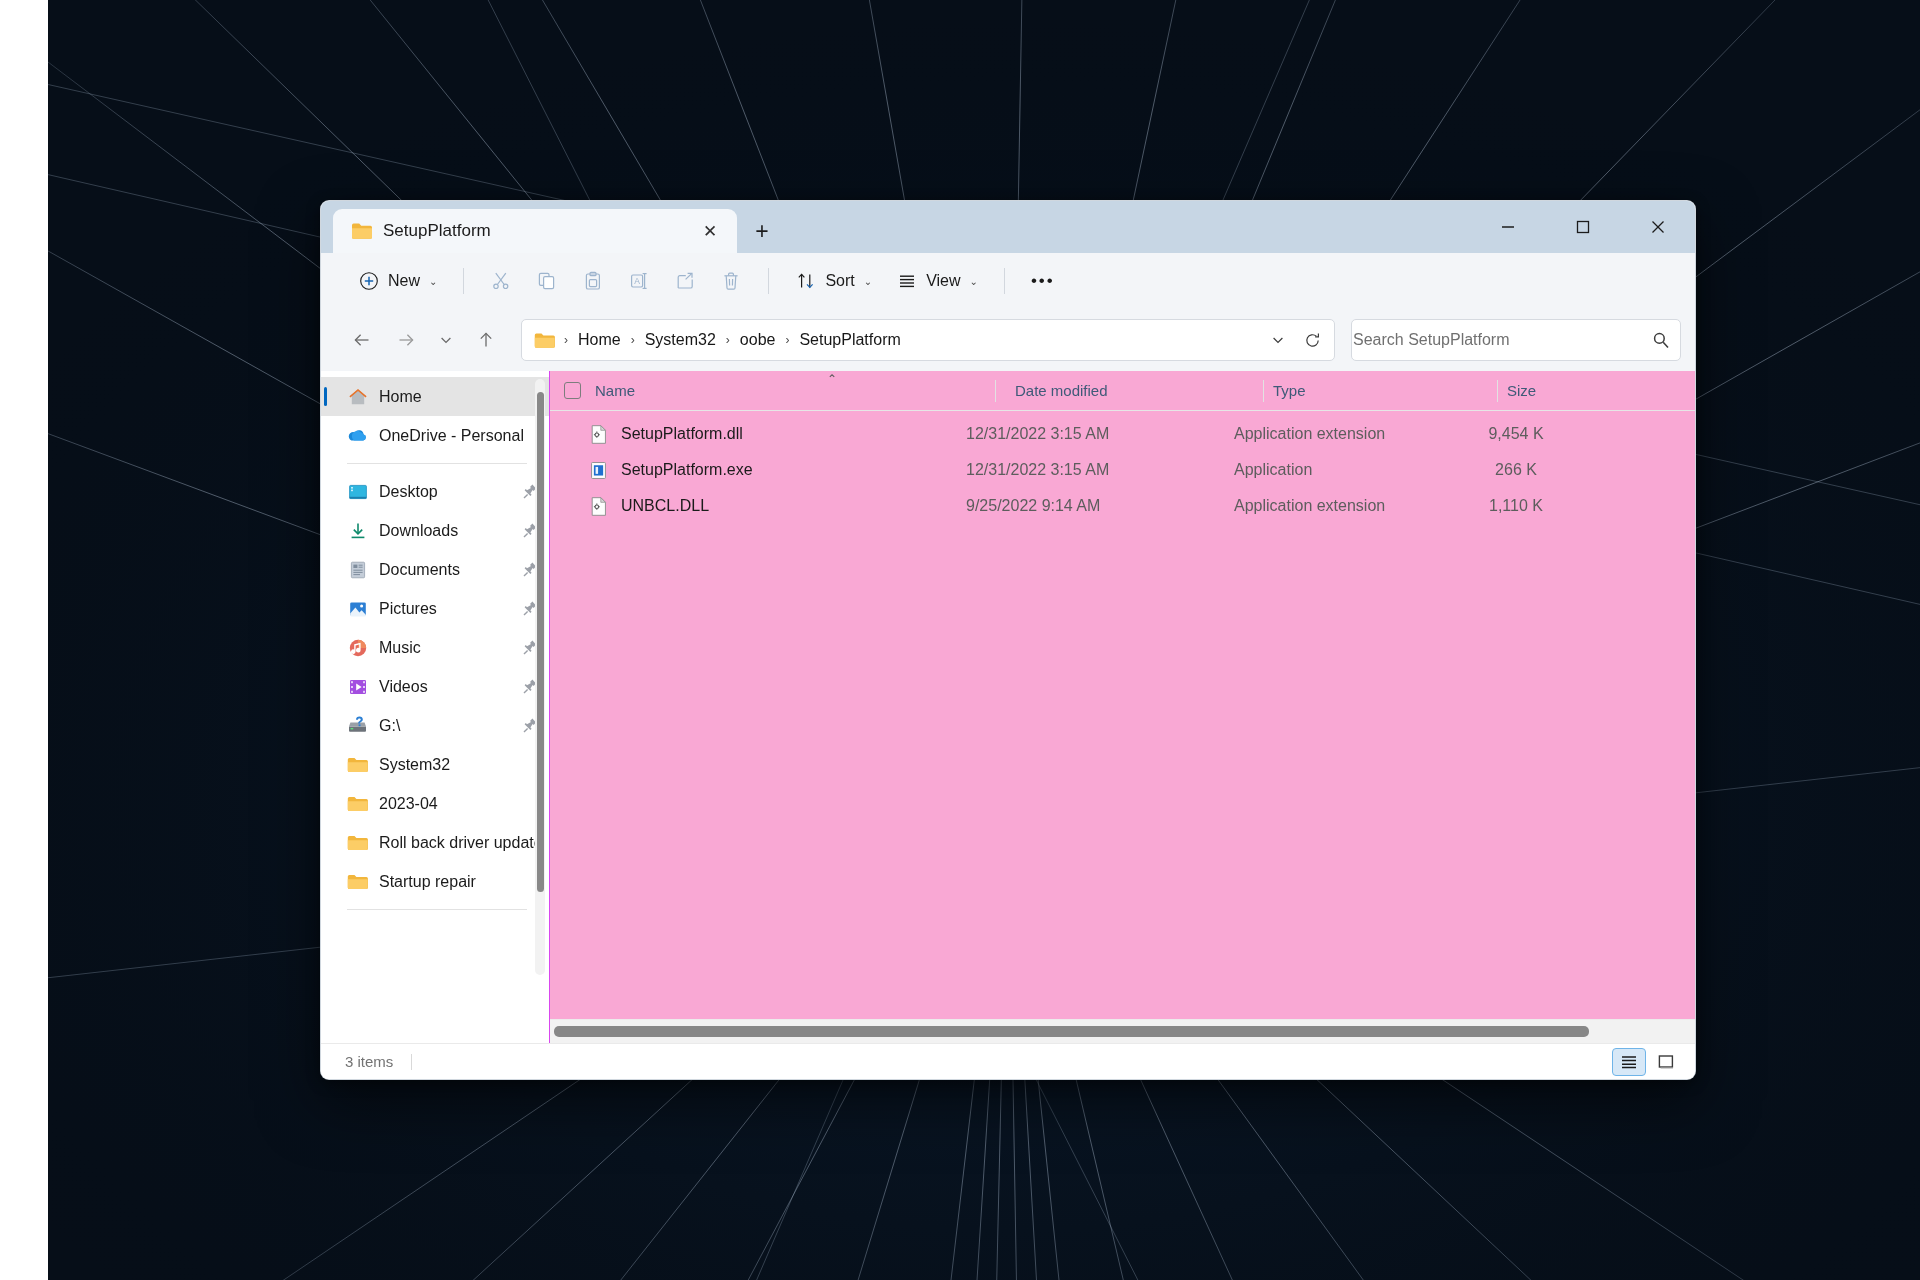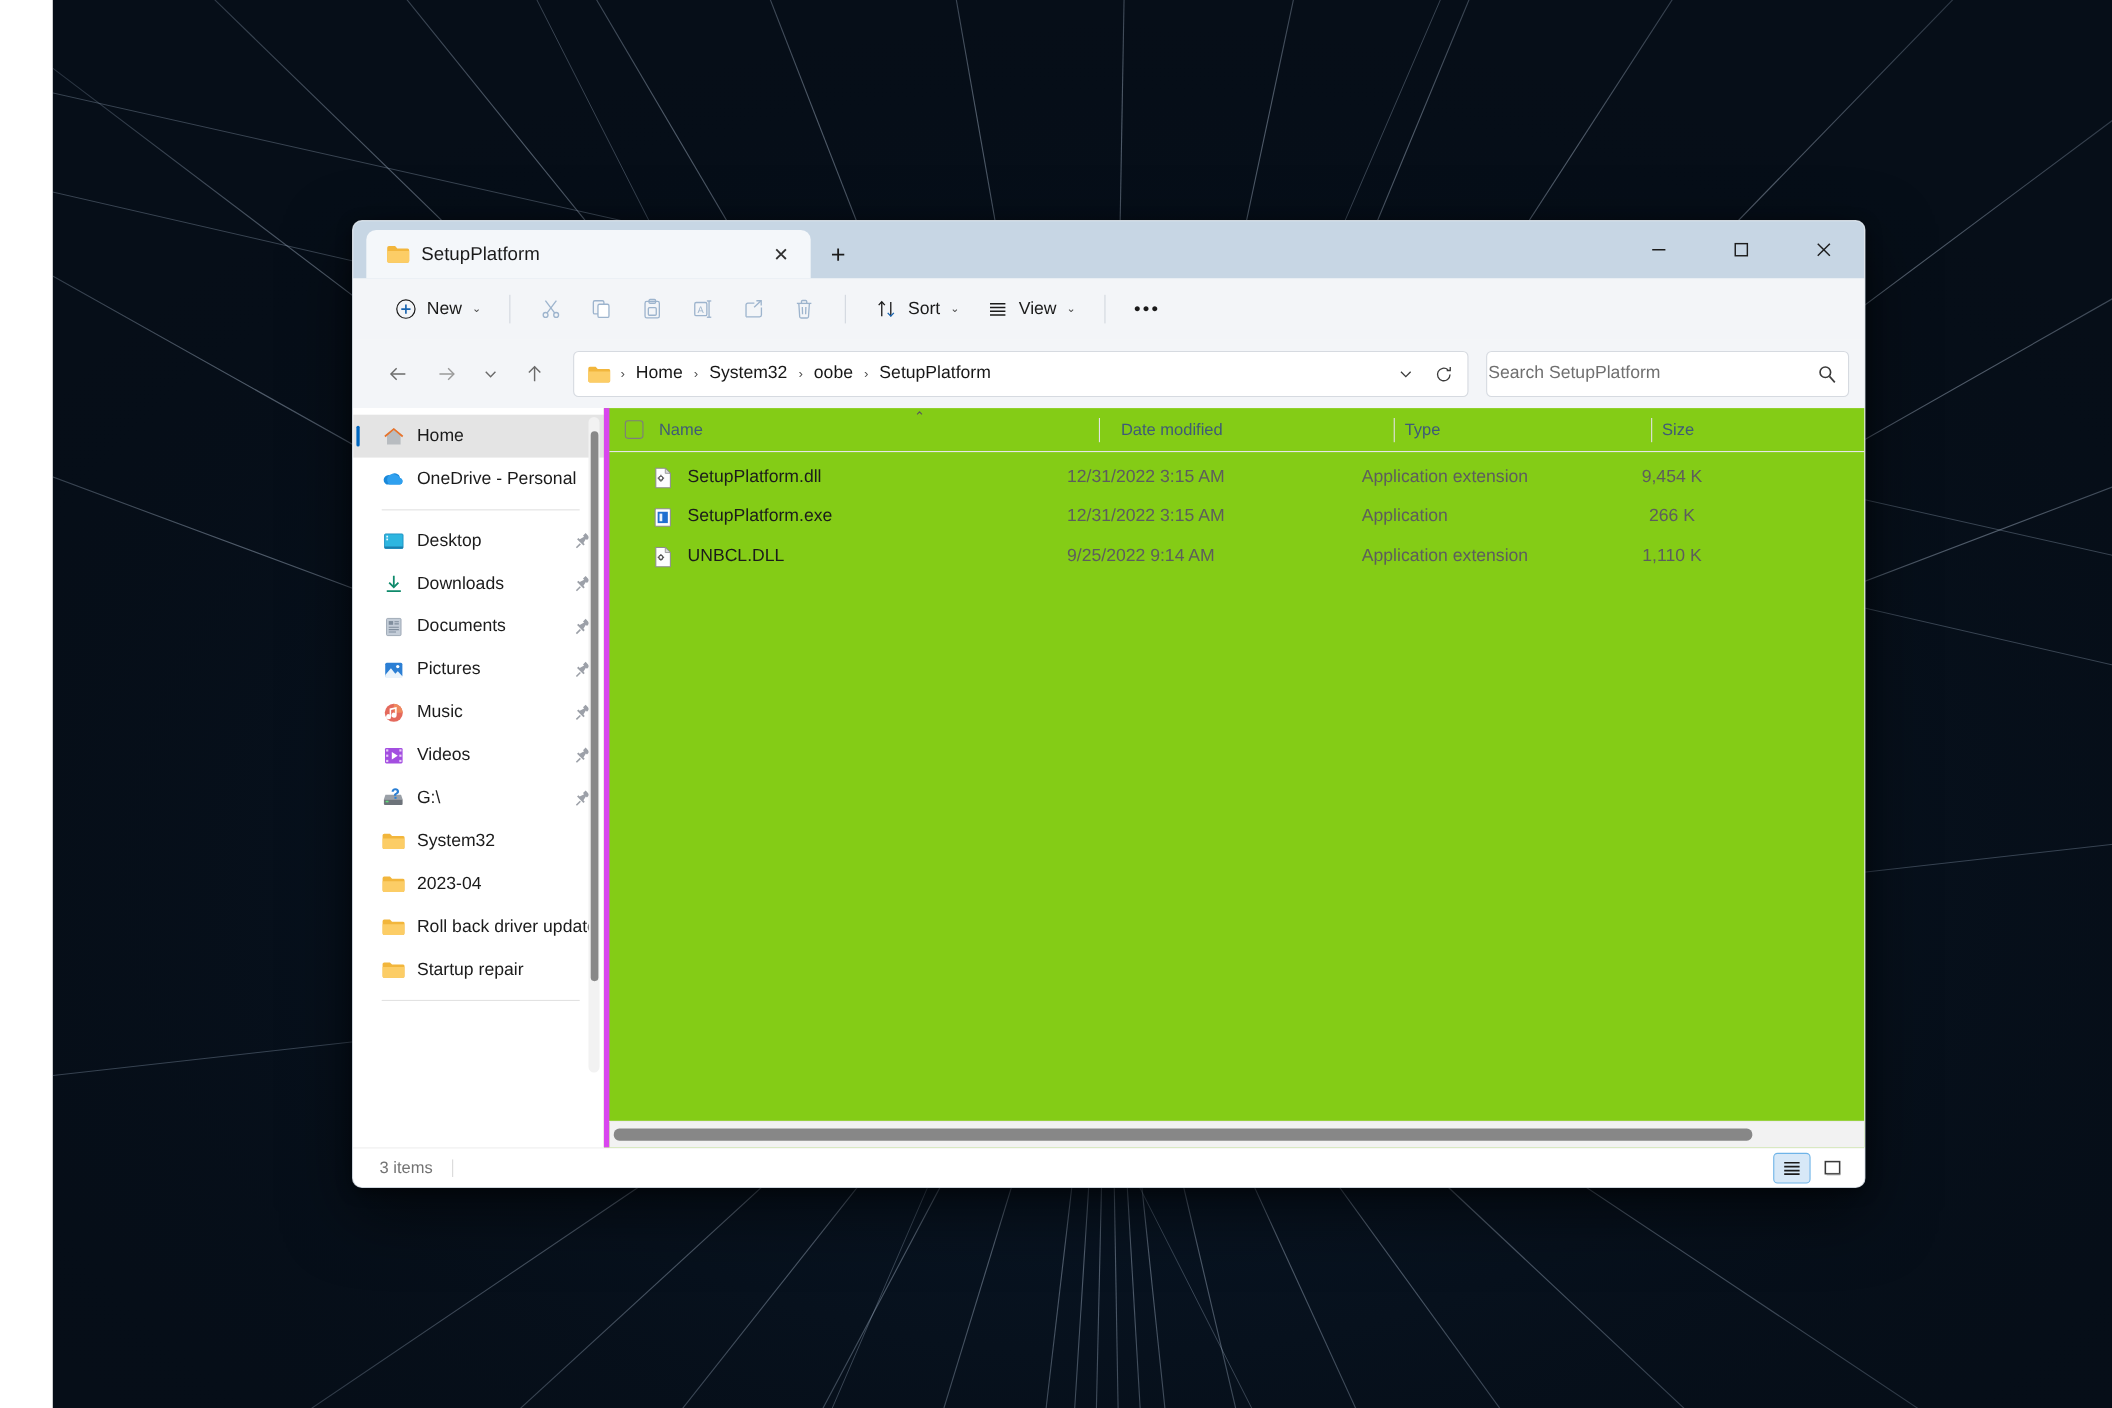--- a/index.html
+++ b/index.html
@@ -272,22 +272,22 @@
     background: #888888;
     border-radius: 4px;
   }
 
   
   .content {
     flex: 1;
     display: flex;
     flex-direction: column;
     min-width: 0;
-    background: #84cc16;
-    border-left: 5px solid #d946ef;
+    background: #f9a8d4;
+    border-left: 1px solid #d946ef;
     position: relative;
   }
   .col-head {
     height: 40px;
     display: flex;
     align-items: center;
     border-bottom: 1px solid #e6e6e6;
     padding-left: 14px;
     flex: 0 0 auto;
     position: relative;

